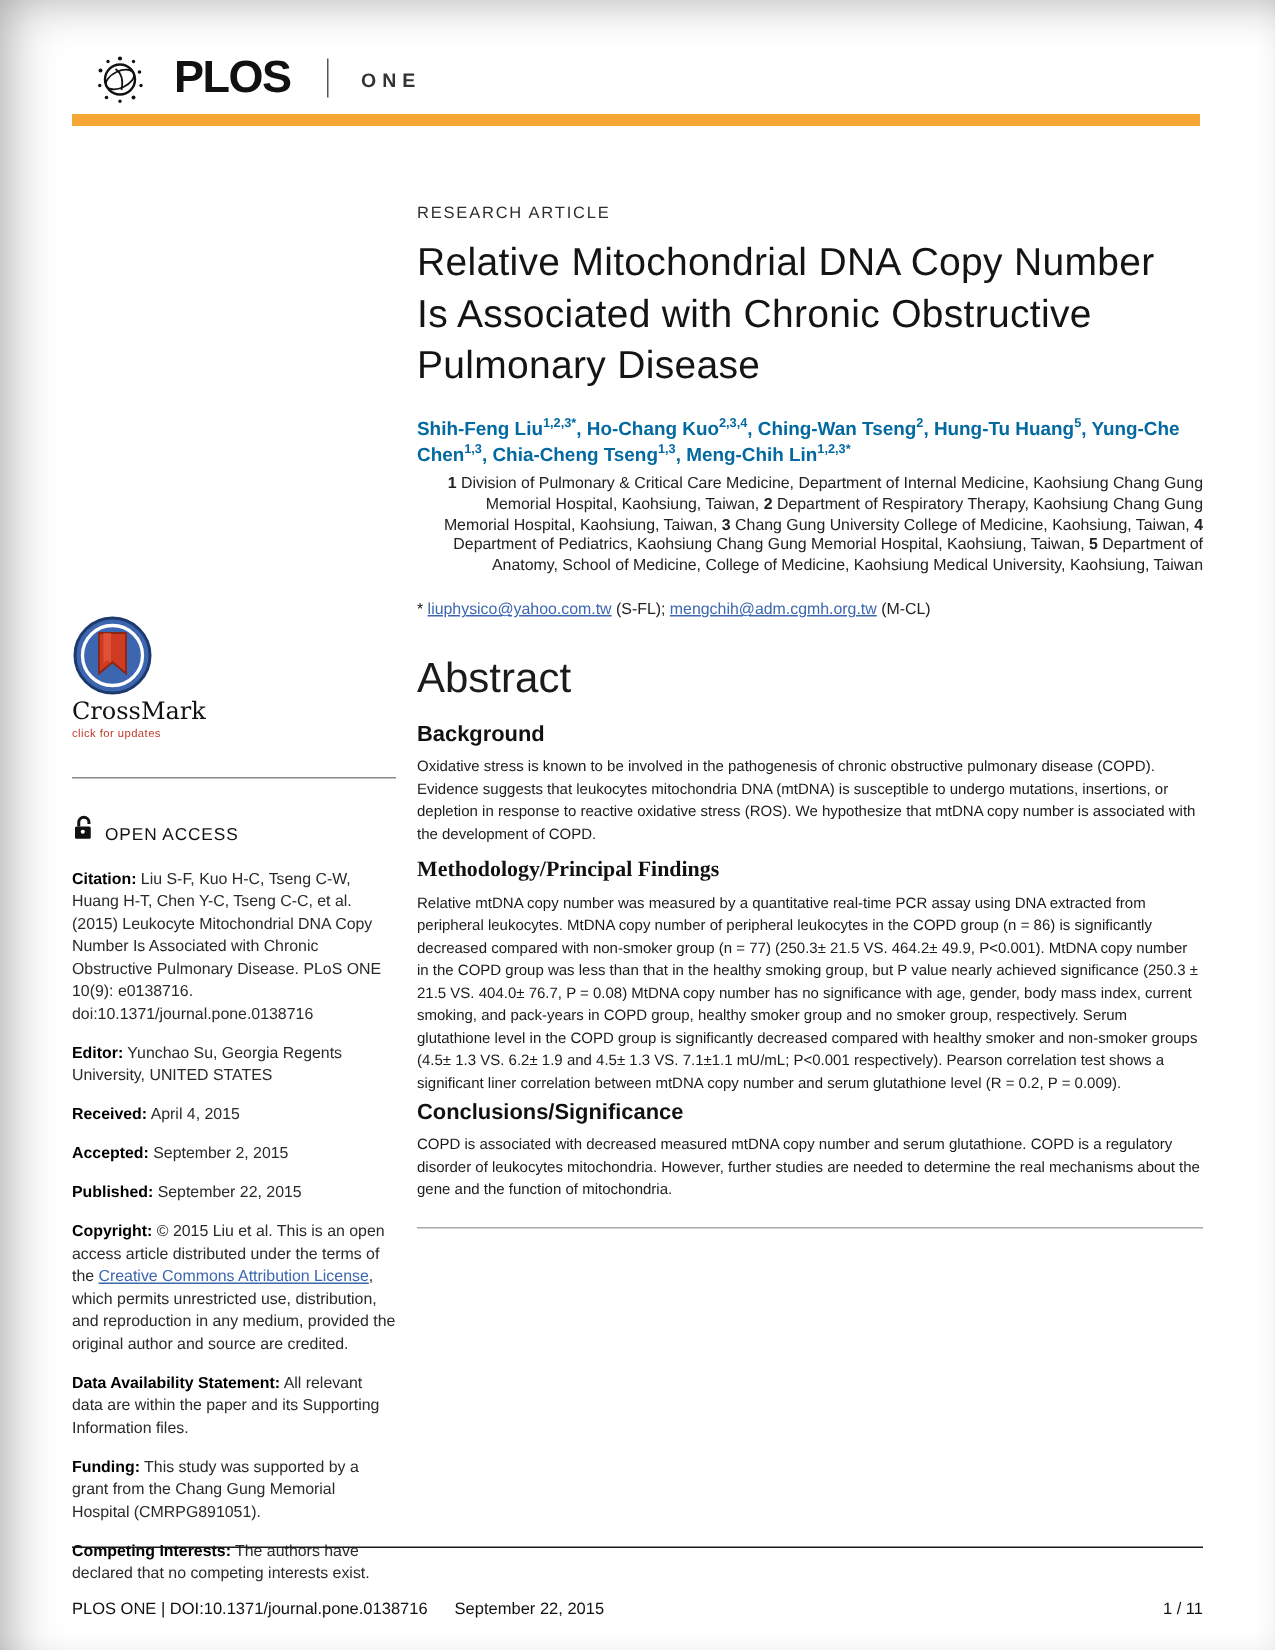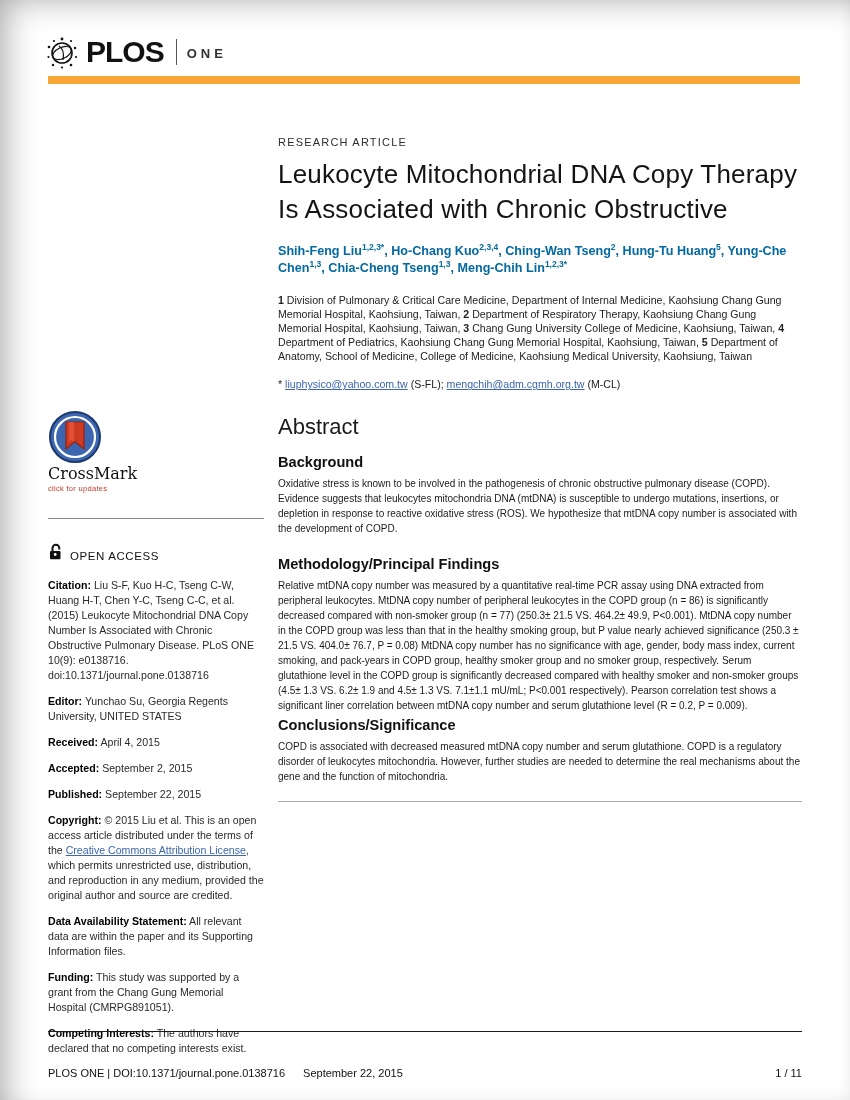--- a/index.html
+++ b/index.html
@@ -4,21 +4,21 @@
 <style>
   html,body{margin:0;padding:0;}
   body{
     width:850px;height:1100px;position:relative;background:#ffffff;
     font-family:"Liberation Sans","DejaVu Sans",sans-serif;color:#1f1f1f;
     overflow:hidden;
   }
   .edge-shade{position:absolute;inset:0;pointer-events:none;z-index:50;
     box-shadow:inset 30px 24px 34px -26px rgba(0,0,0,0.35), inset -10px -10px 22px -18px rgba(0,0,0,0.18);}
   
-  .masthead{position:absolute;left:42px;top:32px;display:flex;align-items:center;gap:4px;}
+  .masthead{position:absolute;left:60px;top:32px;display:flex;align-items:center;gap:16px;}
   .plos-glyph{width:40px;height:40px;}
   .plos-word{font-size:30px;font-weight:800;letter-spacing:-1px;color:#111;}
   .brand-divider{width:1px;height:26px;background:#555;margin:0 6px 0 8px;}
   .plos-one{font-size:13px;font-weight:700;letter-spacing:4px;color:#333;align-self:center;margin-top:2px;}
   .orange-bar{position:absolute;left:48px;top:76px;width:752px;height:8px;background:#F8A736;}
   
   .sidebar{position:absolute;left:48px;top:410px;width:216px;font-size:10.6px;line-height:15px;color:#2a2a2a;}
   .crossmark{margin-bottom:14px;}
   .crossmark svg{display:block;}
   .crossmark-title{font-family:"DejaVu Serif","Liberation Serif",serif;font-size:16px;color:#111;margin-top:2px;}
@@ -29,25 +29,25 @@
   .sb-par{margin:0 0 11px 0;}
   .sb-label{font-weight:700;color:#000;}
   a.link{color:#3c66b0;text-decoration:underline;}
   
   .main{position:absolute;left:278px;top:136px;width:524px;}
   .kicker{font-size:11px;letter-spacing:1.2px;color:#2e2e2e;}
   .title{margin-top:9px;font-size:26px;line-height:34.5px;font-weight:400;color:#141414;letter-spacing:0.2px;}
   .title span{display:block;}
   .authors{margin-top:17px;font-size:12.6px;line-height:17px;font-weight:700;color:#0369a1;}
   .authors sup{font-size:8.5px;line-height:0;}
-  .affiliations{margin-top:17px;font-size:10.6px;line-height:13.8px;color:#222;}
+  .affiliations{margin-top:4px;font-size:10.6px;line-height:13.8px;color:#222;text-align:right;}
   .affiliations b{font-weight:700;}
   .correspondence{margin-top:15px;font-size:10.6px;color:#222;}
   .abstract-box{margin-top:24px;border-bottom:1px solid #aaaaaa;padding-bottom:17px;}
-  .abstract-h{font-size:22px;font-weight:400;color:#1b1b1b;margin:0 0 4px 0;}
+  .abstract-h{font-size:28px;font-weight:400;color:#1b1b1b;margin:0 0 4px 0;}
   .sec-h{font-size:14.6px;font-weight:700;color:#111;margin:14px 0 6px 0;}
   .sec-p{font-size:10px;line-height:15px;color:#1b1b1b;margin:0;}
   
   .footer-rule{position:absolute;left:48px;top:1031px;width:754px;border-top:1.6px solid #1a1a1a;}
   .footer{position:absolute;left:48px;top:1039px;width:754px;display:flex;justify-content:space-between;font-size:11px;color:#111;margin-top:28px;}
   .footer .left span{margin-right:18px;}
 </style>
 </head>
 <body>
 
@@ -122,37 +122,38 @@
   <p class="sb-par"><span class="sb-label">Funding:</span><span> This study was supported by a grant from the Chang Gung Memorial Hospital (CMRPG891051).</span></p>
 
   <p class="sb-par"><span class="sb-label">Competing Interests:</span><span> The authors have declared that no competing interests exist.</span></p>
 </div>
 
 <div class="main">
 
   <div class="kicker">RESEARCH ARTICLE</div>
 
   <h1 class="title">
-      <span>Leukocyte Mitochondrial DNA Copy Therapy</span>
+      <span>Relative Mitochondrial DNA Copy Number</span>
       <span>Is Associated with Chronic Obstructive</span>
+      <span>Pulmonary Disease</span>
     </h1>
 
   <div class="authors"><span>Shih-Feng Liu</span><sup>1,2,3*</sup><span>, Ho-Chang Kuo</span><sup>2,3,4</sup><span>, Ching-Wan Tseng</span><sup>2</sup><span>, Hung-Tu Huang</span><sup>5</sup><span>, Yung-Che Chen</span><sup>1,3</sup><span>, Chia-Cheng Tseng</span><sup>1,3</sup><span>, Meng-Chih Lin</span><sup>1,2,3*</sup></div>
 
   <div class="affiliations"><b>1</b><span> Division of Pulmonary &amp; Critical Care Medicine, Department of Internal Medicine, Kaohsiung Chang Gung Memorial Hospital, Kaohsiung, Taiwan, </span><b>2</b><span> Department of Respiratory Therapy, Kaohsiung Chang Gung Memorial Hospital, Kaohsiung, Taiwan, </span><b>3</b><span> Chang Gung University College of Medicine, Kaohsiung, Taiwan, </span><b>4</b><span> Department of Pediatrics, Kaohsiung Chang Gung Memorial Hospital, Kaohsiung, Taiwan, </span><b>5</b><span> Department of Anatomy, School of Medicine, College of Medicine, Kaohsiung Medical University, Kaohsiung, Taiwan</span></div>
 
   <div class="correspondence"><span>* </span><a href="#" class="link">liuphysico@yahoo.com.tw</a><span> (S-FL); </span><a href="#" class="link">mengchih@adm.cgmh.org.tw</a><span> (M-CL)</span></div>
 
   <div class="abstract-box">
     <h2 class="abstract-h">Abstract</h2>
 
     <h3 class="sec-h">Background</h3>
     <p class="sec-p">Oxidative stress is known to be involved in the pathogenesis of chronic obstructive pulmonary disease (COPD). Evidence suggests that leukocytes mitochondria DNA (mtDNA) is susceptible to undergo mutations, insertions, or depletion in response to reactive oxidative stress (ROS). We hypothesize that mtDNA copy number is associated with the development of COPD.</p>
 
-    <h3 class="sec-h" style="margin-top:20px;">Methodology/Principal Findings</h3>
+    <h3 class="sec-h" style="margin-top:8px;font-family:Liberation Serif, serif;">Methodology/Principal Findings</h3>
     <p class="sec-p">Relative mtDNA copy number was measured by a quantitative real-time PCR assay using DNA extracted from peripheral leukocytes. MtDNA copy number of peripheral leukocytes in the COPD group (n = 86) is significantly decreased compared with non-smoker group (n = 77) (250.3± 21.5 VS. 464.2± 49.9, P&lt;0.001). MtDNA copy number in the COPD group was less than that in the healthy smoking group, but P value nearly achieved significance (250.3 ± 21.5 VS. 404.0± 76.7, P = 0.08) MtDNA copy number has no significance with age, gender, body mass index, current smoking, and pack-years in COPD group, healthy smoker group and no smoker group, respectively. Serum glutathione level in the COPD group is significantly decreased compared with healthy smoker and non-smoker groups (4.5± 1.3 VS. 6.2± 1.9 and 4.5± 1.3 VS. 7.1±1.1 mU/mL; P&lt;0.001 respectively). Pearson correlation test shows a significant liner correlation between mtDNA copy number and serum glutathione level (R = 0.2, P = 0.009).</p>
 
     <h3 class="sec-h" style="margin-top:4px;">Conclusions/Significance</h3>
     <p class="sec-p">COPD is associated with decreased measured mtDNA copy number and serum glutathione. COPD is a regulatory disorder of leukocytes mitochondria. However, further studies are needed to determine the real mechanisms about the gene and the function of mitochondria.</p>
   </div>
 </div>
 
 <div class="footer-rule"></div>
 <div class="footer">
   <div class="left"><span>PLOS ONE | DOI:10.1371/journal.pone.0138716</span><span>September 22, 2015</span></div>

